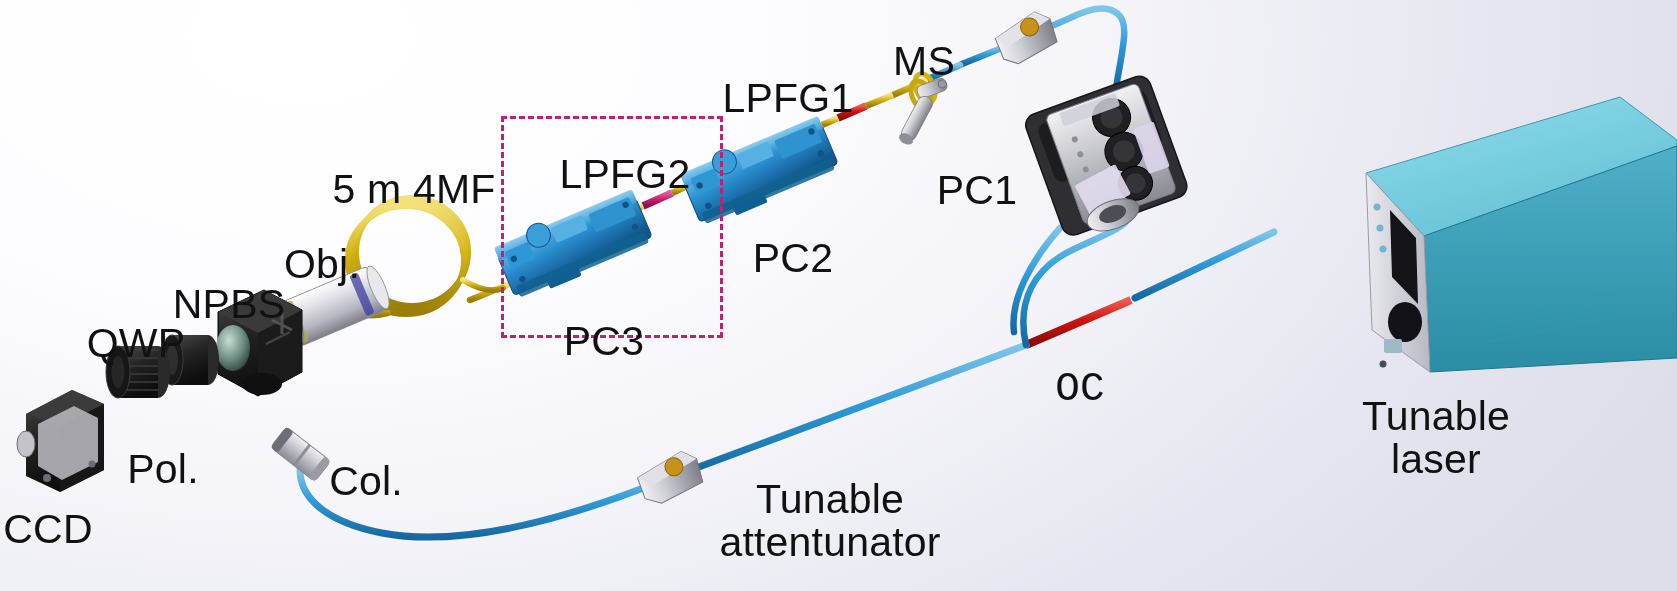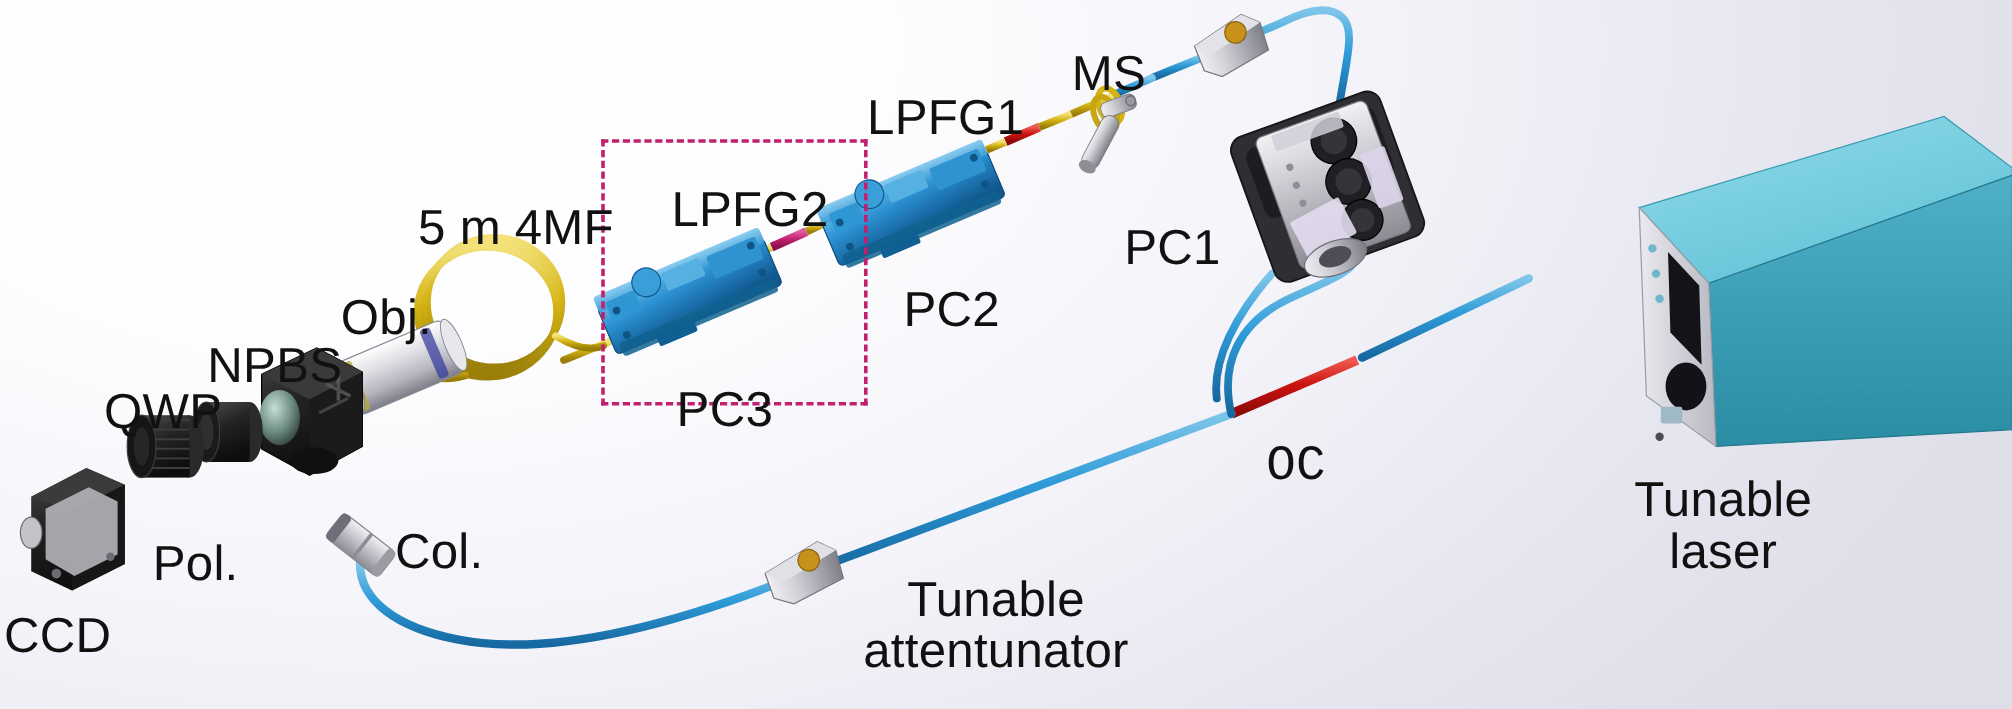--- a/index.html
+++ b/index.html
@@ -315,28 +315,28 @@
   </svg>
 
   <div class="dashbox" id="dashed-region" style="left: 501px; top: 116px; width: 222px; height: 222px; border-color: rgb(194, 32, 110);"></div>
 
   <div id="labels">
       <div class="lbl ctr" style="left: 48px; top: 508px; color: rgb(17, 17, 17);">CCD</div>
       <div class="lbl ctr" style="left: 163px; top: 448px; color: rgb(17, 17, 17);">Pol.</div>
       <div class="lbl ctr" style="left: 136px; top: 322px; color: rgb(17, 17, 17);">QWP</div>
       <div class="lbl ctr" style="left: 229px; top: 283px; color: rgb(17, 17, 17);">NPBS</div>
       <div class="lbl ctr" style="left: 322px; top: 243px; color: rgb(17, 17, 17);">Obj.</div>
-      <div class="lbl ctr" style="left: 430px; top: 168px; color: rgb(17, 17, 17);">5 m 4MF</div>
-      <div class="lbl ctr" style="left: 366px; top: 438px; color: rgb(17, 17, 17);">Col.</div>
+      <div class="lbl ctr" style="left: 414px; top: 168px; color: rgb(17, 17, 17);">5 m 4MF</div>
+      <div class="lbl ctr" style="left: 366px; top: 460px; color: rgb(17, 17, 17);">Col.</div>
       <div class="lbl ctr" style="left: 625px; top: 153px; color: rgb(17, 17, 17);">LPFG2</div>
       <div class="lbl ctr" style="left: 604px; top: 320px; color: rgb(17, 17, 17); text-align: center;">PC3</div>
       <div class="lbl ctr" style="left: 793px; top: 237px; color: rgb(17, 17, 17);">PC2</div>
       <div class="lbl ctr" style="left: 788px; top: 77px; color: rgb(17, 17, 17);">LPFG1</div>
       <div class="lbl ctr" style="left: 924px; top: 40px; color: rgb(17, 17, 17);">MS</div>
-      <div class="lbl ctr" style="left: 977px; top: 169px; color: rgb(17, 17, 17); margin-top: 16px;">PC1</div>
+      <div class="lbl ctr" style="left: 977px; top: 169px; color: rgb(17, 17, 17);">PC1</div>
       <div class="lbl ctr" style="left: 1080px; top: 368px; color: rgb(17, 17, 17); font-family: Liberation Mono, monospace;">OC</div>
       <div class="lbl ctr" style="left: 830px; top: 478px; color: rgb(17, 17, 17);">Tunable
 attentunator</div>
       <div class="lbl ctr" style="left: 1436px; top: 395px; color: rgb(17, 17, 17);">Tunable
 laser</div>
     </div>
 
 </div>
 
 </body></html>

